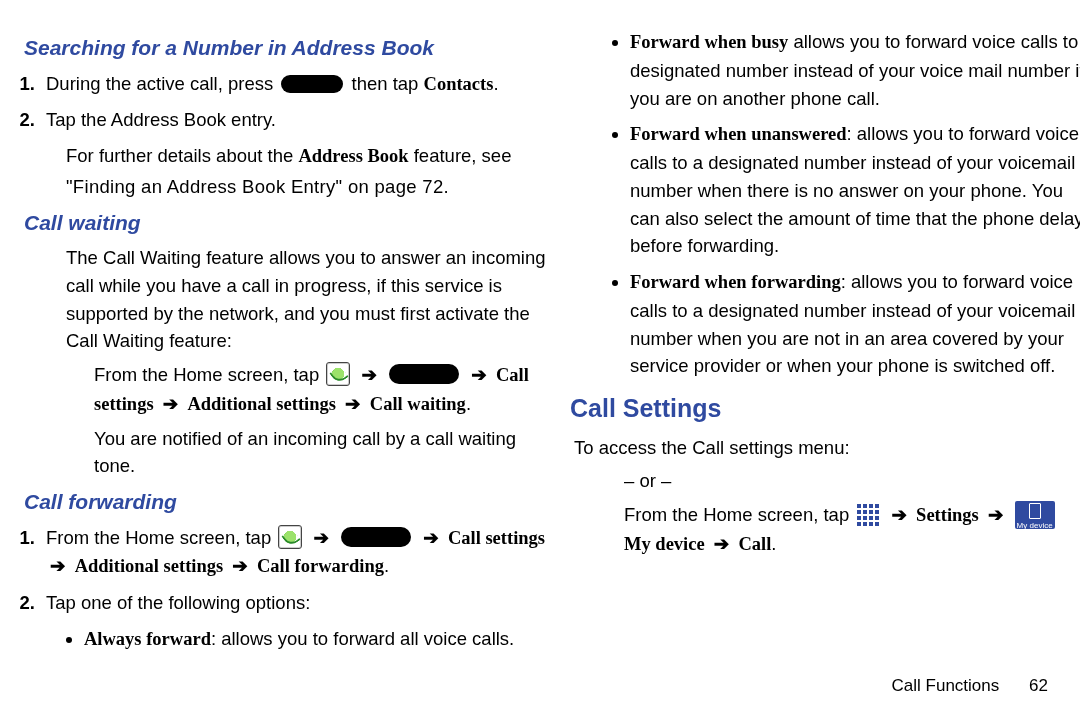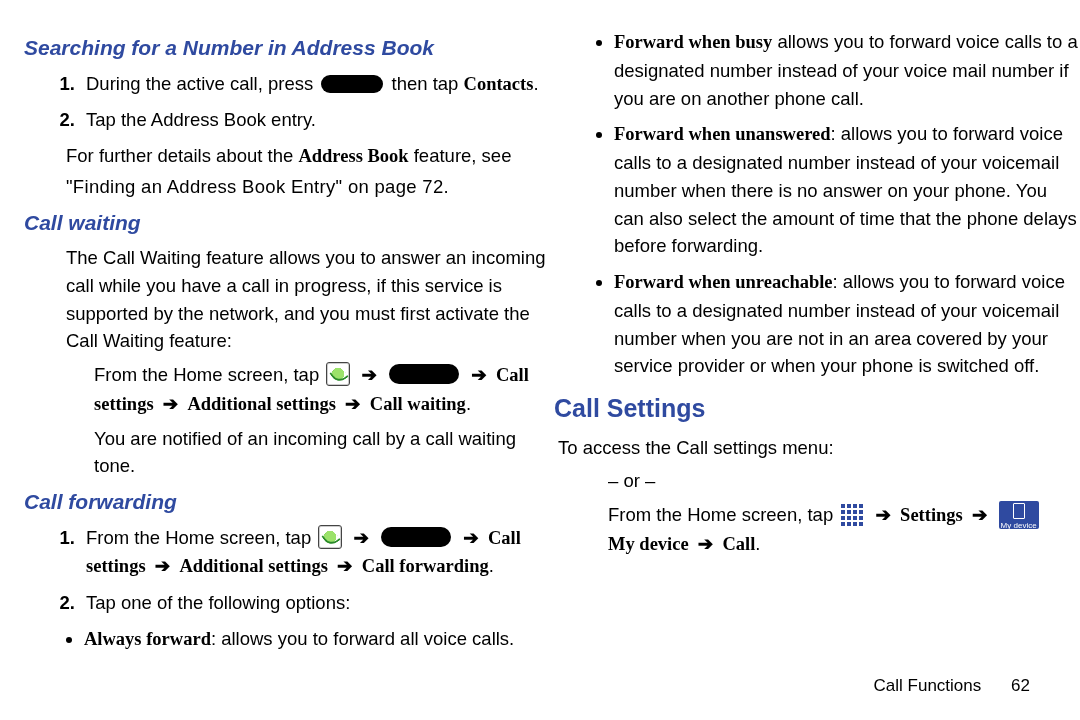--- a/index.html
+++ b/index.html
@@ -18,20 +18,21 @@
     height: 720px;
     padding: 28px 0 0 0;
     box-sizing: border-box;
   }
   .cols {
     display: flex;
     flex-direction: row;
     width: 100%;
     padding: 0 0 0 24px;
     box-sizing: border-box;
+    gap: 16px;
   }
   .col {
     flex: 0 0 530px;
     font-size: 18.5px;
     line-height: 1.5;
   }
   .col.right { flex: 0 0 526px; margin-left: 0; }
   h2.section-blue {
     color: #2f4aa0;
     font-style: italic;
@@ -40,21 +41,21 @@
     margin: 4px 0 6px 0;
   }
   h1.section-main {
     color: #2f4aa0;
     font-weight: 700;
     font-style: normal;
     font-size: 25px;
     margin: 10px 0 6px 0;
   }
   ol.numlist {
-    margin: 2px 0 6px 56px;
+    margin: 2px 0 6px 16px;
     padding: 0;
   }
   ol.numlist > li {
     margin: 0 0 8px 0;
     padding-left: 6px;
   }
   ol.numlist > li::marker {
     font-weight: 700;
   }
   ul.bullets {
@@ -147,21 +148,21 @@
     display: block;
     width: 10px;
     height: 14px;
     border: 1.5px solid #fff;
     border-radius: 1px;
     margin: 0 auto 1px auto;
   }
   .arrow { margin: 0 4px; font-weight: 600; }
   .footer {
     position: absolute;
-    right: 50px;
+    right: 32px;
     bottom: 24px;
     font-size: 17px;
   }
   .footer .pg { display: inline-block; width: 44px; text-align: right; }
   .tight { margin-bottom: 2px; }
   .steptext { display: block; margin-left: 70px; margin-top: -2px; margin-bottom: 6px; }
   .fromhome-step .steptext { margin-left: 70px; }
 </style>
 </head>
 <body>
@@ -235,21 +236,21 @@
 
     <div class="col right">
       <ul class="bullets">
         <li>
           <span class="b">Forward when busy</span><span> allows you to forward voice calls to a designated number instead of your voice mail number if you are on another phone call.</span>
         </li>
         <li>
           <span class="b">Forward when unanswered</span><span>: allows you to forward voice calls to a designated number instead of your voicemail number when there is no answer on your phone. You can also select the amount of time that the phone delays before forwarding.</span>
         </li>
         <li>
-          <span class="b">Forward when unreachable</span><span>: allows you to forward voice calls to a designated number instead of your voicemail number when you are not in an area covered by your service provider or when your phone is switched off.</span>
+          <span class="b">Forward when forwarding</span><span>: allows you to forward voice calls to a designated number instead of your voicemail number when you are not in an area covered by your service provider or when your phone is switched off.</span>
         </li>
       </ul>
 
       <h1 class="section-main">Call Settings</h1>
       <p class="para" style="margin-left:4px;">To access the Call settings menu:</p>
 
       <div class="indent2" style="margin-top:0; margin-bottom:6px;">– or –</div>
       <div class="indent2">
         <span>From the Home screen, tap </span>
         <span class="icon-grid"></span>

